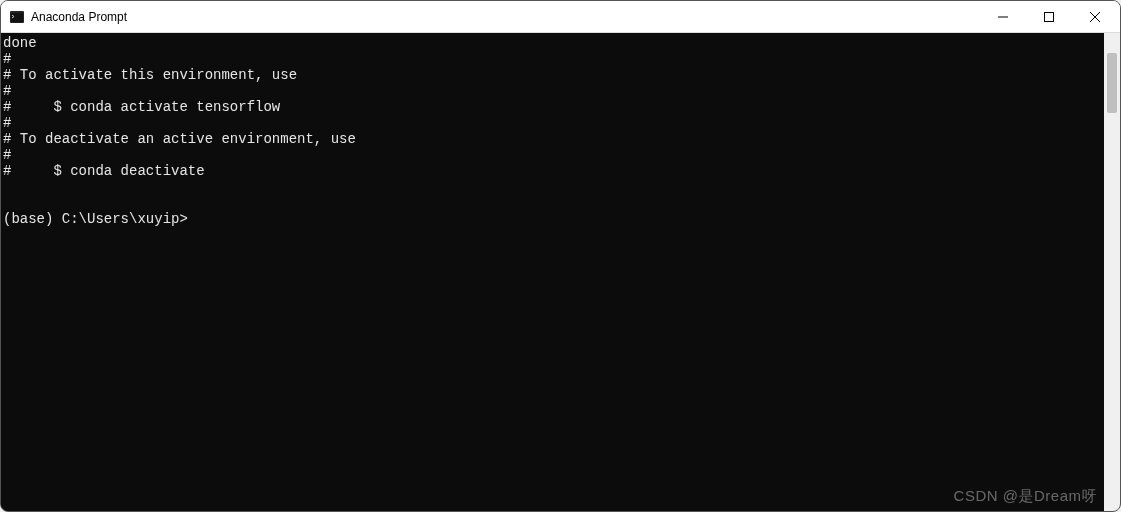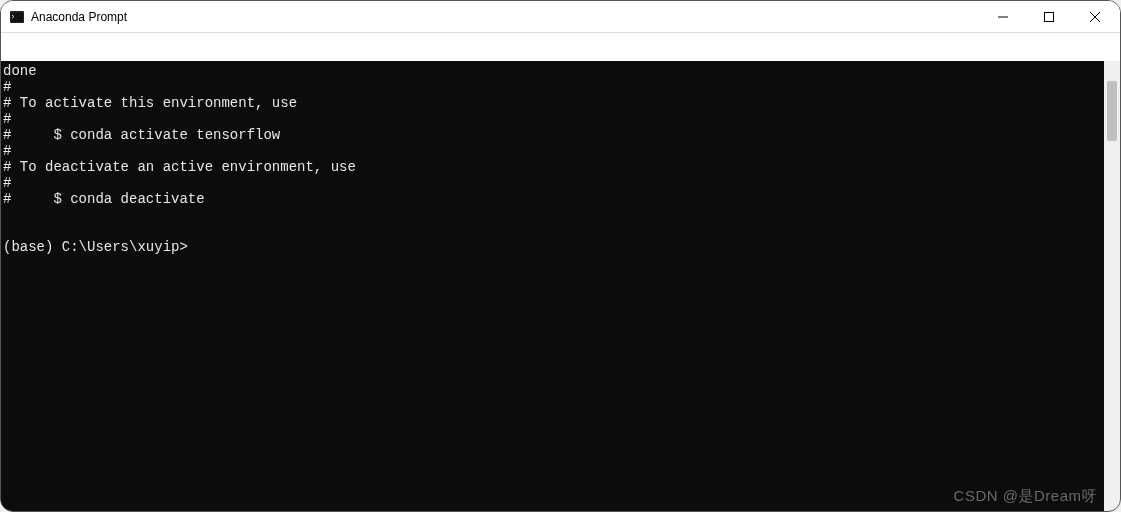--- a/index.html
+++ b/index.html
@@ -13,21 +13,21 @@
       background: #f0f0f0;
       font-family: "Segoe UI", Tahoma, sans-serif;
       overflow: hidden;
       position: relative;
     }
     .window {
       width: 1121px;
       height: 512px;
       background: #ffffff;
       border: 1px solid #555;
-      border-radius: 13px;
+      border-radius: 8px;
       overflow: hidden;
       display: flex;
       flex-direction: column;
     }
     .titlebar {
       height: 32px;
       background: #ffffff;
       display: flex;
       align-items: center;
       padding: 0 2px 0 8px;
@@ -61,21 +61,20 @@
     }
     .win-btn svg {
       width: 10px;
       height: 10px;
     }
     .terminal-wrap {
       flex: 1;
       display: flex;
       background: #0c0c0c;
       position: relative;
-      margin-top: 28px;
     }
     .terminal {
       flex: 1;
       background: #0c0c0c;
       color: #e6e6e6;
       font-family: "Consolas", "Courier New", monospace;
       font-size: 14px;
       line-height: 16px;
       padding: 2px 0 0 2px;
       white-space: pre;

